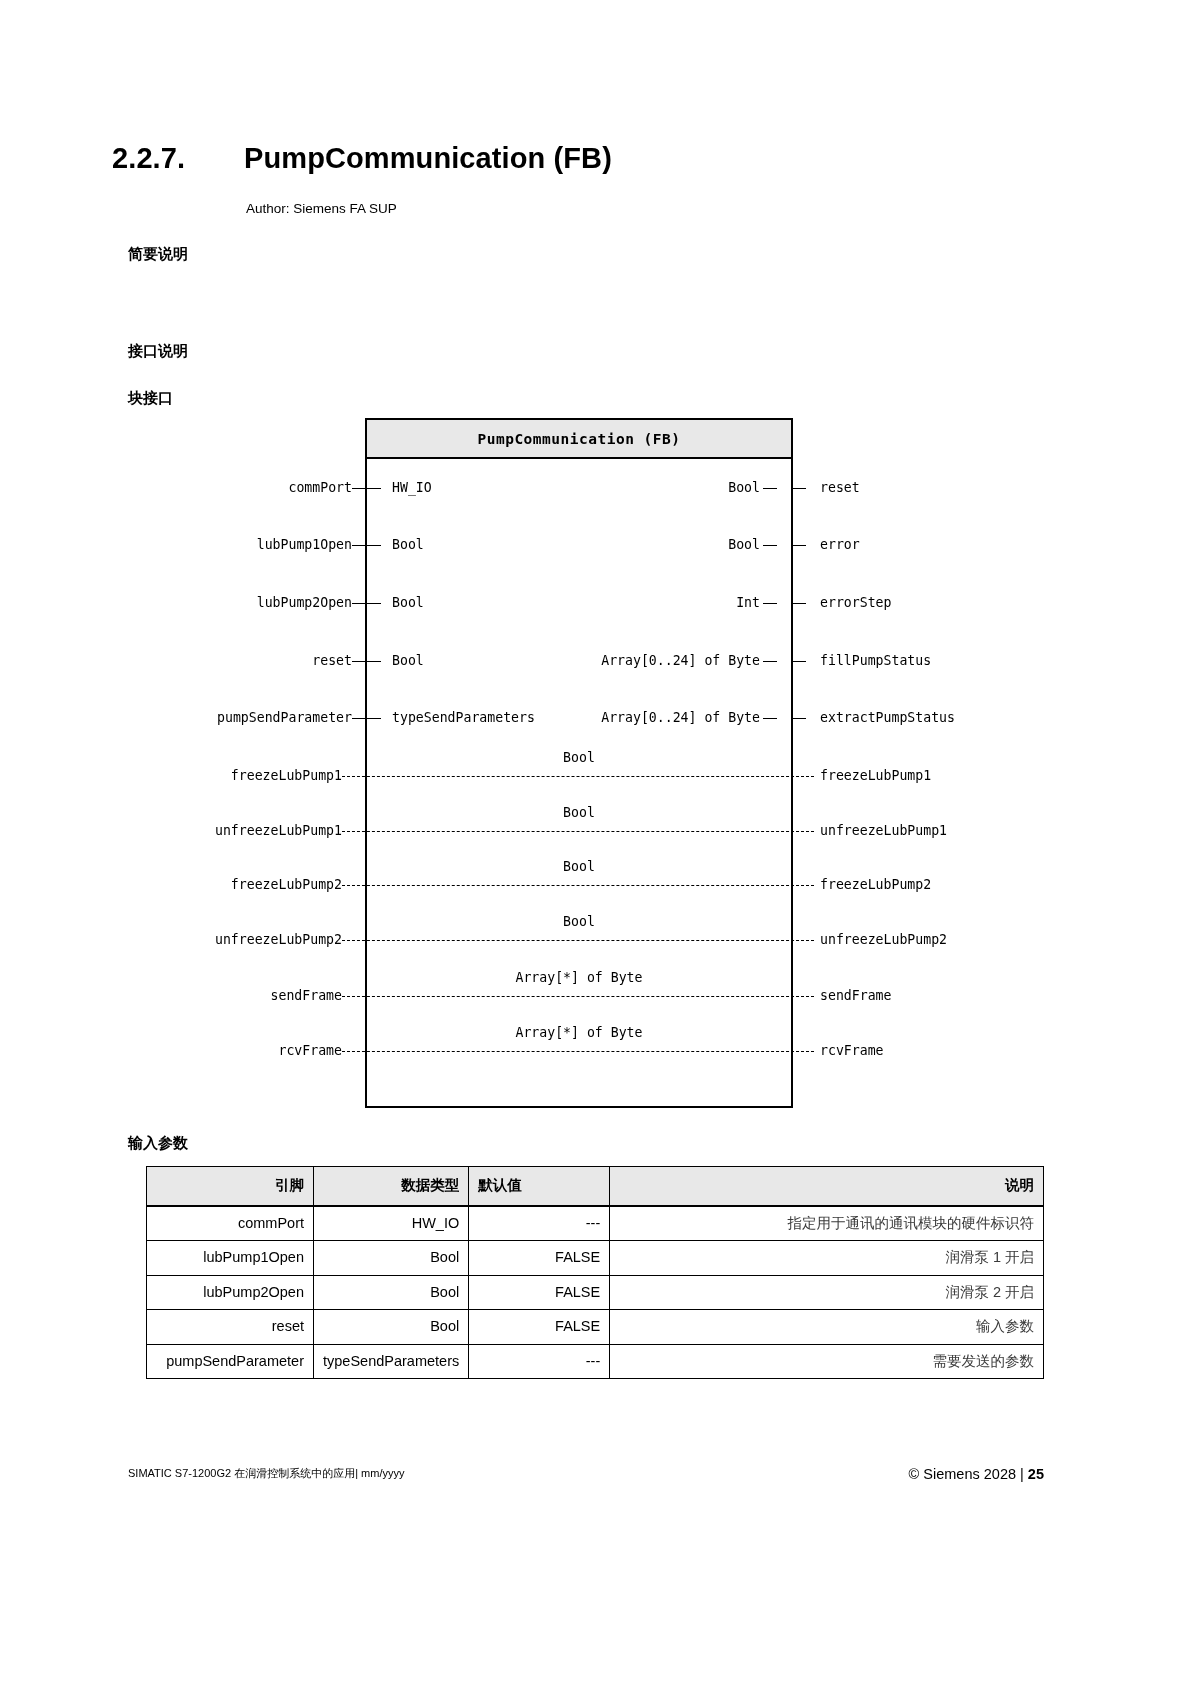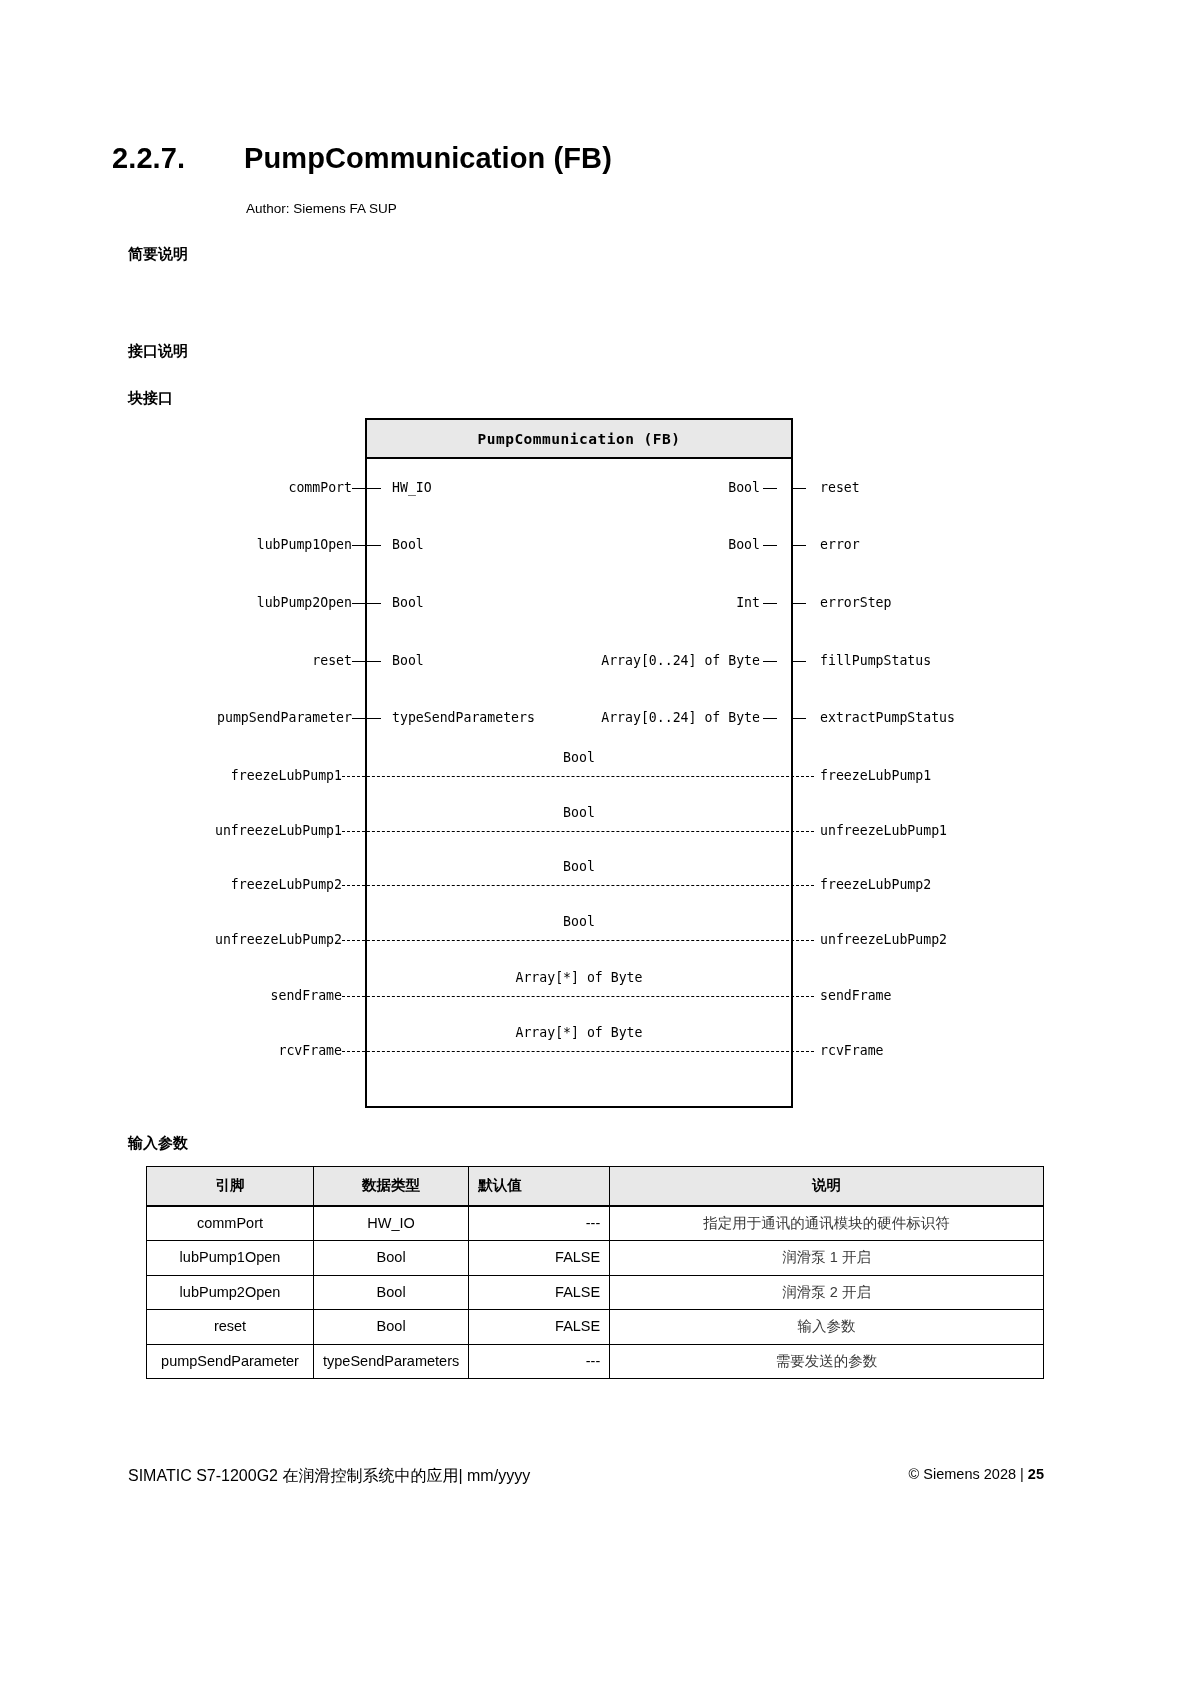--- a/index.html
+++ b/index.html
@@ -177,21 +177,21 @@
     width: 898px;
     border-collapse: collapse;
     font-size: 14.5px;
   }
   .tbl th, .tbl td {
     border-left: 1px solid #000;
     border-right: 1px solid #000;
     border-bottom: 1px solid #000;
     padding: 7px 9px;
     vertical-align: top;
-    text-align: center;
+    text-align: right;
     font-weight: normal;
     line-height: 1.35;
   }
   .tbl thead th {
     background: #e8e8e8;
     font-weight: bold;
     border-top: 1.6px solid #000;
     border-bottom: 2.6px solid #000;
     padding: 9px 9px 9px 9px;
   }
@@ -201,21 +201,21 @@
   .tbl .c2 { width: 122px; text-align: right; margin-top: 36px; }
   .tbl .c3 { border-right: 1.6px solid #000; }
   .tbl thead .c2 { text-align: left; }
   .tbl td.c3 { color: #3a3a3a; }
 
   
   .footer-left {
     position: absolute;
     left: 128px;
     top: 1466px;
-    font-size: 16px;
+    font-size: 11px;
   }
   .footer-right {
     position: absolute;
     right: 146px;
     top: 1466px;
     font-size: 14.5px;
     text-align: right;
   }
   .footer-right .pg { font-weight: bold; }
 </style>

